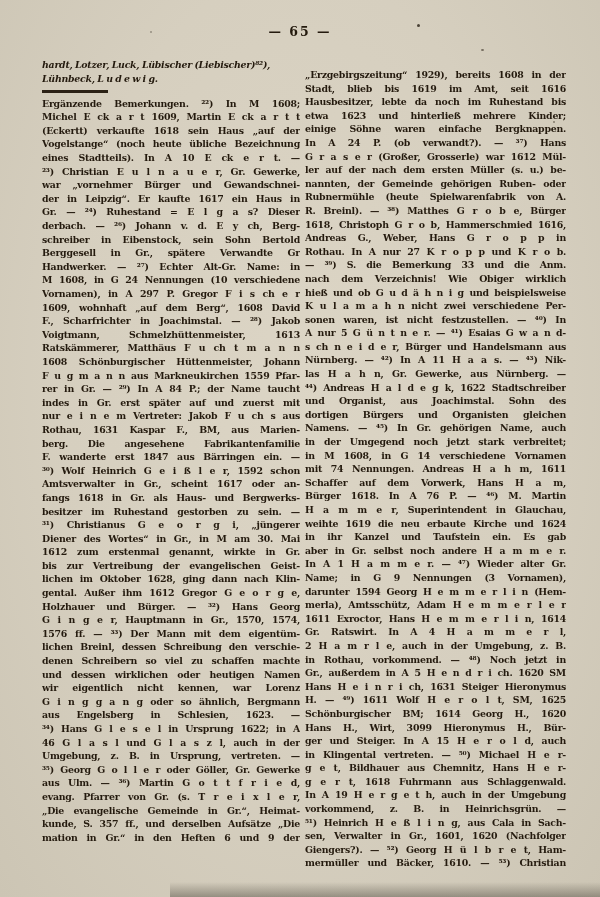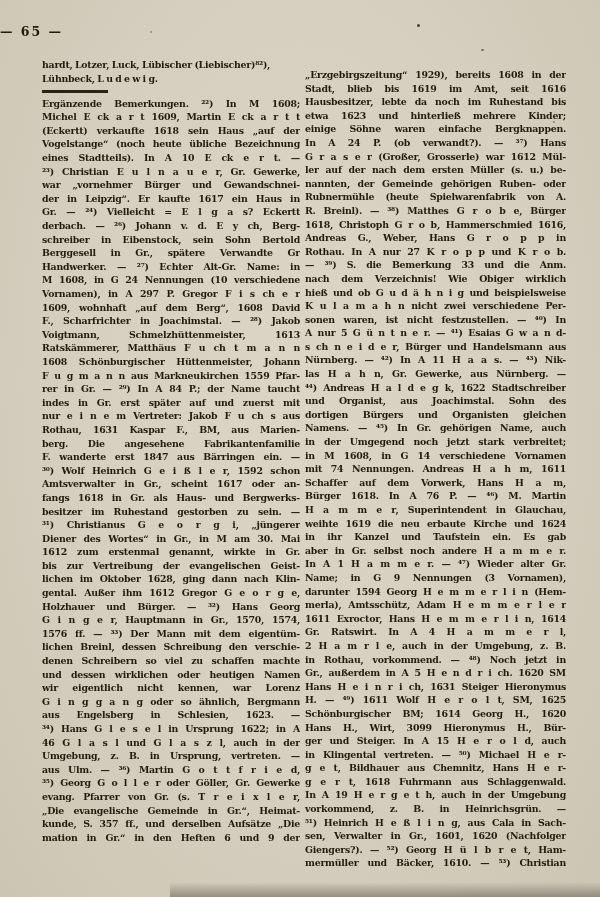--- a/index.html
+++ b/index.html
@@ -4,34 +4,34 @@
 <style>
   html,body { margin:0; padding:0; background:#888; }
   .page {
     position:relative; width:600px; height:897px; overflow:hidden;
     background: radial-gradient(ellipse at 50% 42%, #dcd5c5 0%, #d6cfbf 55%, #ccc5b4 100%);
     color:#241a0e;
     font-family:"DejaVu Serif", serif;
   }
   .page-header {
     position:absolute; top:24px; left:0; right:0;
-    text-align:left; font-weight:bold; font-size:12.5px; letter-spacing:2px;
+    text-align:center; font-weight:bold; font-size:12.5px; letter-spacing:2px;
   }
   .col {
     position:absolute; font-weight:bold;
     font-size:9.4px; line-height:13.6px;
     letter-spacing:-0.25px; word-spacing:-0.5px;
   }
   .col-left  { left:42px;  top:58px; width:258px; }
   .col-right { left:305px; top:68px; width:261px; }
   .tline {
     height:13.6px; overflow:hidden; white-space:nowrap;
     text-align:justify; text-align-last:justify;
   }
-  .no-just .tline, .tline.no-just { text-align-last:left; }
+  .no-just .tline, .tline.no-just { text-align-last:left;font-style:italic; }
   .footnote-rule {
     width:66px; height:2.5px; background:#2b2115;
     margin:5px 0 4px 0;
   }
   .inline-title { font-weight:bold; }
   .smudge {
     position:absolute; left:170px; right:0; bottom:0; height:15px;
     background:linear-gradient(to top, rgba(88,83,72,0.50), rgba(88,83,72,0));
   }
   .speck { position:absolute; background:#4a4236; border-radius:50%; }
@@ -66,21 +66,21 @@
     </div>
 
     <div>
         <div class="tline">Michel E ck a r t 1609, Martin E ck a r t t</div>
         <div class="tline">(Eckertt) verkaufte 1618 sein Haus „auf der</div>
         <div class="tline">Vogelstange“ (noch heute übliche Bezeichnung</div>
         <div class="tline">eines Stadtteils). In A 10 E ck e r t. —</div>
         <div class="tline">²³) Christian E u l n a u e r, Gr. Gewerke,</div>
         <div class="tline">war „vornehmer Bürger und Gewandschnei-</div>
         <div class="tline">der in Leipzig“. Er kaufte 1617 ein Haus in</div>
-        <div class="tline">Gr. — ²⁴) Vielleicht = E l g a s? Eckertt</div>
+        <div class="tline">Gr. — ²⁴) Ruhestand = E l g a s? Dieser</div>
         <div class="tline">derbach. — ²⁶) Johann v. d. E y ch, Berg-</div>
         <div class="tline">schreiber in Eibenstock, sein Sohn Bertold</div>
         <div class="tline">Berggesell in Gr., spätere Verwandte Gr</div>
         <div class="tline">Handwerker. — ²⁷) Echter Alt-Gr. Name: in</div>
         <div class="tline">M 1608, in G 24 Nennungen (10 verschiedene</div>
         <div class="tline">Vornamen), in A 297 P. Gregor F i s ch e r</div>
         <div class="tline">1609, wohnhaft „auf dem Berg“, 1608 David</div>
         <div class="tline">F., Scharfrichter in Joachimstal. — ²⁸) Jakob</div>
         <div class="tline">Voigtmann, Schmelzhüttenmeister, 1613</div>
         <div class="tline">Ratskämmerer, Matthäus F u ch t m a n n</div>
@@ -107,22 +107,22 @@
         <div class="tline">1576 ff. — ³³) Der Mann mit dem eigentüm-</div>
         <div class="tline">lichen Breinl, dessen Schreibung den verschie-</div>
         <div class="tline">denen Schreibern so viel zu schaffen machte</div>
         <div class="tline">und dessen wirklichen oder heutigen Namen</div>
         <div class="tline">wir eigentlich nicht kennen, war Lorenz</div>
         <div class="tline">G i n g g a n g oder so ähnlich, Bergmann</div>
         <div class="tline">aus Engelsberg in Schlesien, 1623. —</div>
         <div class="tline">³⁴) Hans G l e s e l in Ursprung 1622; in A</div>
         <div class="tline">46 G l a s l und G l a s z l, auch in der</div>
         <div class="tline">Umgebung, z. B. in Ursprung, vertreten. —</div>
+        <div class="tline">³⁵) Georg G o l l e r oder Göller, Gr. Gewerke</div>
         <div class="tline">aus Ulm. — ³⁶) Martin G o t t f r i e d,</div>
-        <div class="tline">³⁵) Georg G o l l e r oder Göller, Gr. Gewerke</div>
         <div class="tline">evang. Pfarrer von Gr. (s. T r e i x l e r,</div>
         <div class="tline">„Die evangelische Gemeinde in Gr.“, Heimat-</div>
         <div class="tline">kunde, S. 357 ff., und derselben Aufsätze „Die</div>
         <div class="tline">mation in Gr.“ in den Heften 6 und 9 der</div>
       </div>
   </div>
 
   <div class="col col-right">
     <div>
         <div class="tline">„Erzgebirgszeitung“ 1929), bereits 1608 in der</div>

